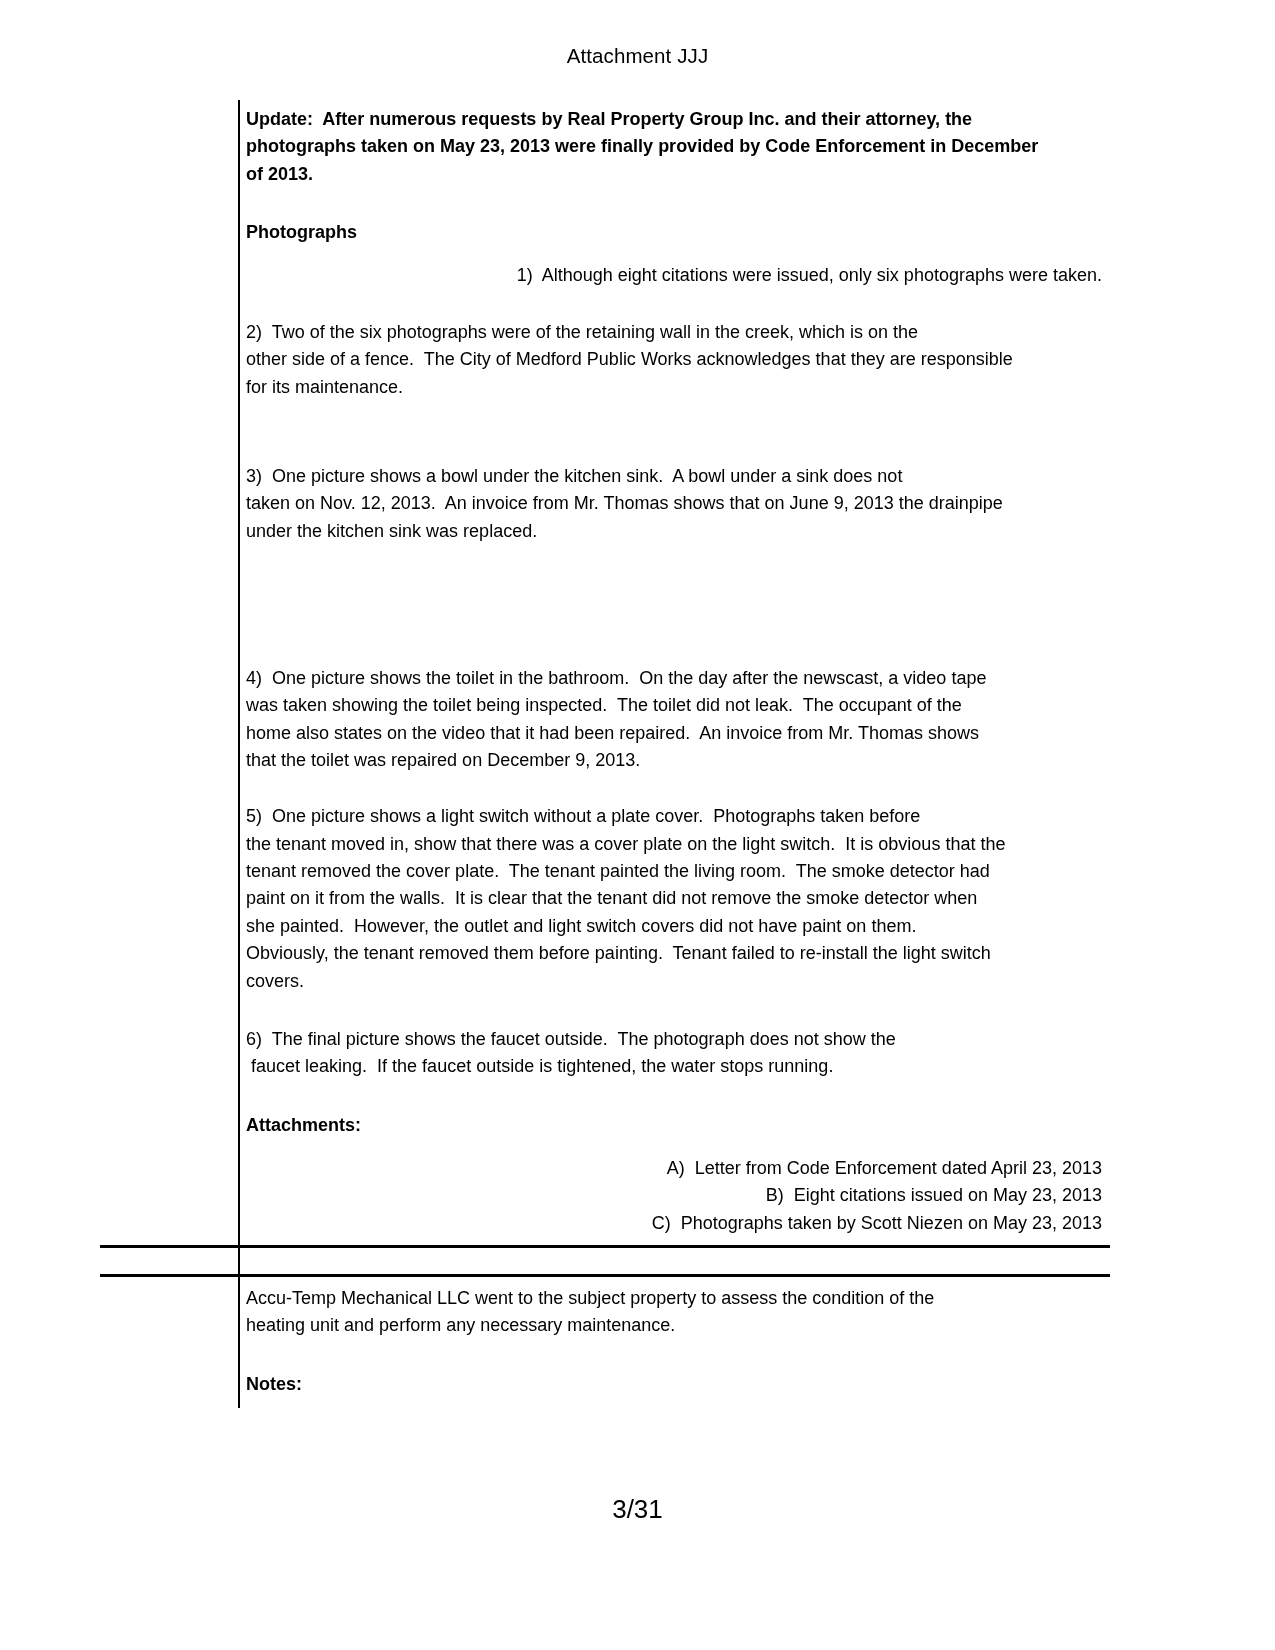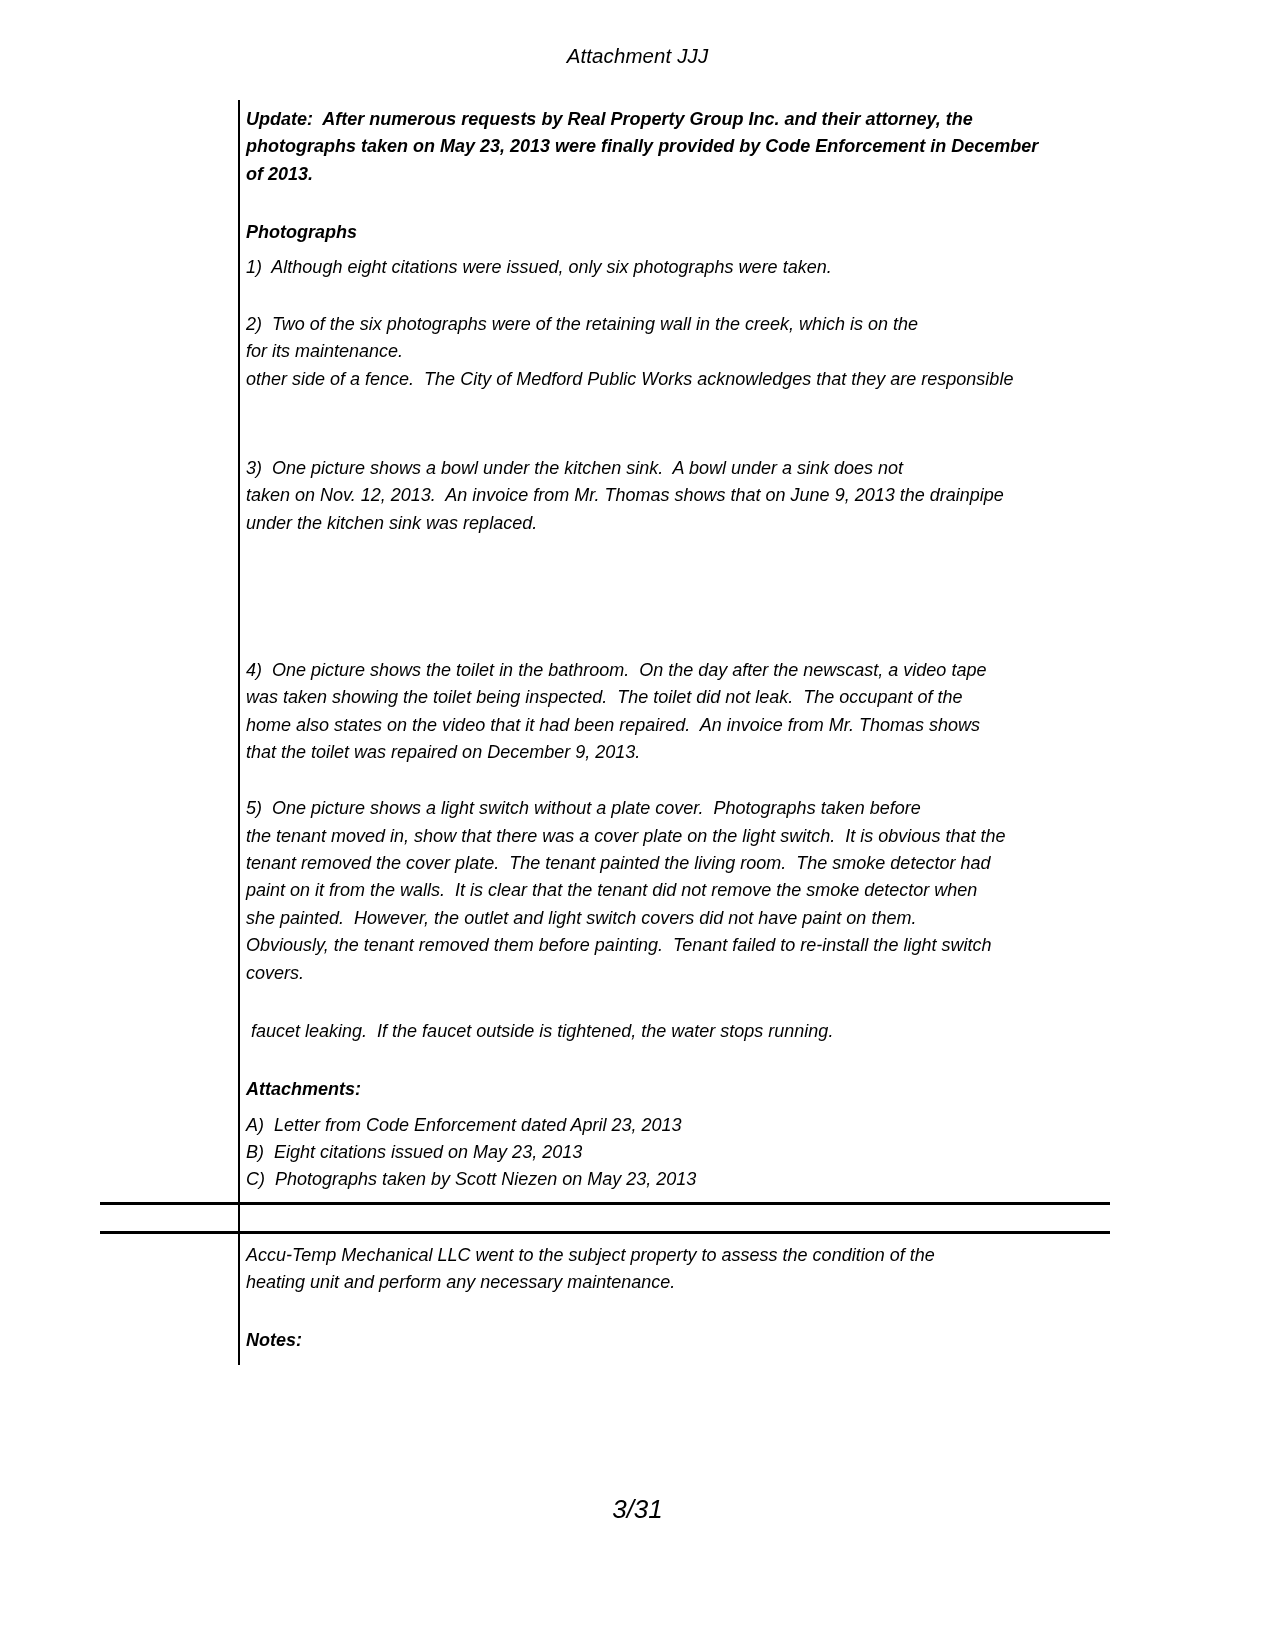--- a/index.html
+++ b/index.html
@@ -14,21 +14,20 @@
     color: #000000;
     position: relative;
     overflow: hidden;
   }
 
   .page {
     position: relative;
     width: 1275px;
     height: 1650px;
     box-sizing: border-box;
-    font-style: italic;
   }
 
   
   .page-header {
     position: absolute;
     top: 44px;
     left: 0;
     width: 1275px;
     text-align: center;
     font-size: 20.5px;
@@ -95,21 +94,22 @@
   }
   .spacer-row .cell-date {
     height: 26px;
   }
 
   
   .para {
     margin: 0;
   }
   .para + .para {
-    margin-top: 8px;
+    margin-top: 16px;
+    text-align: right;
   }
   .bold {
     font-weight: bold;
   }
   .gap-sm { height: 29px; }
   .gap-md { height: 31px; }
   .gap-lg { height: 62px; }
   .gap-xxl { height: 120px; }
 
   .line {
@@ -154,22 +154,22 @@
         <div class="para bold">Photographs</div>
 
         <div class="para">
           <div class="line">1)  Although eight citations were issued, only six photographs were taken.</div>
         </div>
 
         <div class="gap-sm"></div>
 
         <div class="para">
           <div class="line">2)  Two of the six photographs were of the retaining wall in the creek, which is on the</div>
+          <div class="line">other side of a fence.  The City of Medford Public Works acknowledges that they are responsible</div>
           <div class="line">for its maintenance.</div>
-          <div class="line">other side of a fence.  The City of Medford Public Works acknowledges that they are responsible</div>
         </div>
 
         <div class="gap-lg"></div>
 
         <div class="para">
           <div class="line">3)  One picture shows a bowl under the kitchen sink.  A bowl under a sink does not</div>
           <div class="line">taken on Nov. 12, 2013.  An invoice from Mr. Thomas shows that on June 9, 2013 the drainpipe</div>
           <div class="line">under the kitchen sink was replaced.</div>
         </div>
 
@@ -190,20 +190,21 @@
           <div class="line">tenant removed the cover plate.  The tenant painted the living room.  The smoke detector had</div>
           <div class="line">paint on it from the walls.  It is clear that the tenant did not remove the smoke detector when</div>
           <div class="line">she painted.  However, the outlet and light switch covers did not have paint on them.</div>
           <div class="line">Obviously, the tenant removed them before painting.  Tenant failed to re-install the light switch</div>
           <div class="line">covers.</div>
         </div>
 
         <div class="gap-md"></div>
 
         <div class="para">
+          <div class="line">6)  The final picture shows the faucet outside.  The photograph does not show the</div>
           <div class="line"> faucet leaking.  If the faucet outside is tightened, the water stops running.</div>
         </div>
 
         <div class="gap-md"></div>
 
         <div class="para bold">Attachments:</div>
         <div class="para">
           <div class="line">A)  Letter from Code Enforcement dated April 23, 2013</div>
           <div class="line">B)  Eight citations issued on May 23, 2013</div>
           <div class="line">C)  Photographs taken by Scott Niezen on May 23, 2013</div>

